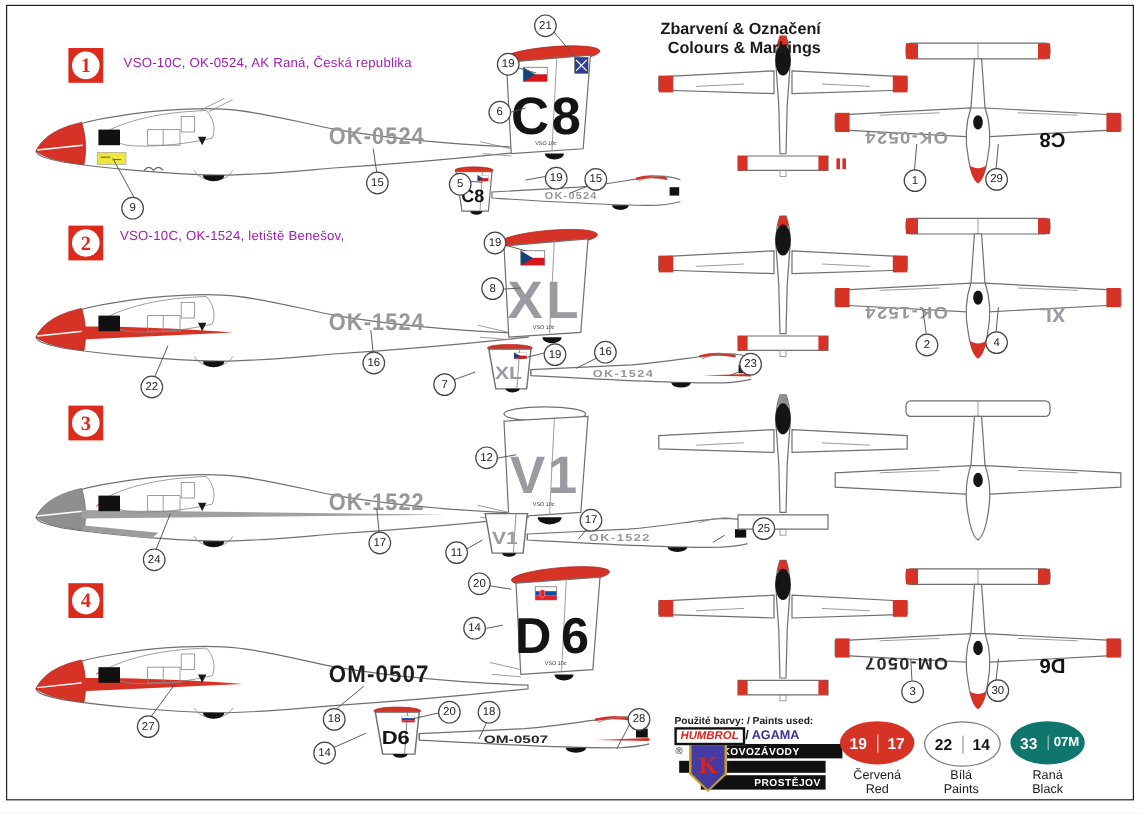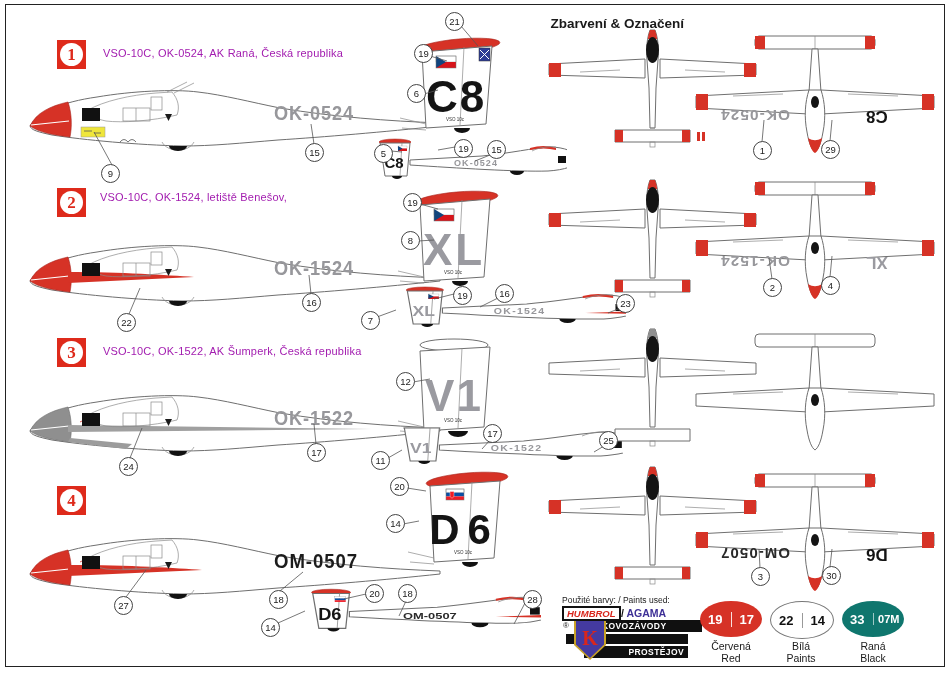--- a/index.html
+++ b/index.html
@@ -35,31 +35,32 @@
   .hbox{position:absolute;border:2px solid #111;background:#fff;color:#d8261c;
         font:italic bold 9.5px/11px "Liberation Sans",sans-serif;padding:0 3px;z-index:4}
   .agama{position:absolute;color:#3d2f96;font-weight:bold;font-size:10.5px;z-index:4}
   .slash{color:#111;font-weight:bold}
   .shieldO{position:absolute;width:32px;height:44px;background:#c9a227;z-index:3;
            clip-path:polygon(0 0,100% 0,100% 66%,50% 100%,0 66%)}
   .shieldI{position:absolute;left:2px;top:2px;width:28px;height:40px;background:#443aa0;
            clip-path:polygon(0 0,100% 0,100% 66%,50% 100%,0 66%);
            display:flex;align-items:center;justify-content:center;
            font:bold 20px "Liberation Serif",serif;color:#d8261c}
-  .paintlbl{position:absolute;font-weight:normal;font-size:8.5px;z-index:4}
+  .paintlbl{position:absolute;font-weight:bold;font-size:8.5px;z-index:4}
   .rmark{position:absolute;font-size:8px;z-index:4}
 </style>
 </head>
 <body>
 
 <div id="sheet">
 <div class="frame"></div>
 
 <div class="hdr">
   <div>Zbarvení &amp; Označení</div>
+  <div>Colours &amp; Markings</div>
 </div>
 
 <div class="badge" style="left:57px;top:40px">
   <div class="circ">1</div>
     </div>
 <div class="title" style="left:103px;top:47px">
   <div>VSO-10C, OK-0524, AK Raná, Česká republika</div>
     </div>
 
 <svg class="abs" style="left:22px;top:80px" width="420" height="95" viewBox="0 0 420 95">
@@ -276,23 +277,20 @@
 <div class="co" style="left:361px;top:311px">7</div>
 <div class="co" style="left:453px;top:286px">19</div>
 <div class="co" style="left:495px;top:284px">16</div>
 <div class="co" style="left:616px;top:294px">23</div>
 <div class="co" style="left:763px;top:278px">2</div>
 <div class="co" style="left:821px;top:276px">4</div>
 
 <div class="badge" style="left:57px;top:338px">
   <div class="circ">3</div>
     </div>
-<div class="title" style="left:103px;top:345px">
-  <div>VSO-10C, OK-1522, AK Šumperk, Česká republika</div>
-    </div>
 
 <svg class="abs" style="left:22px;top:385px" width="420" height="95" viewBox="0 0 420 95">
   <path class="oln" d="M8,46 C16,32 40,22 75,17 C110,11 152,9 176,12 C202,15 228,22 258,28 C312,37 366,41 418,43 L418,46 C362,52 302,57 256,60 C220,63 190,66 160,66 C116,65 62,60 30,55 C16,52 9,50 8,46 Z"></path>
   <path d="M8,46 C14,33 28,26 46,22 C50,34 50,47 48,57 C31,55 16,52 8,46 Z" fill="#8f8f8f" stroke="#6f6f6f" stroke-width="0.6"></path>
   <line x1="9" y1="45" x2="47" y2="41" stroke="#fff" stroke-width="1.2"></line>
   <polygon points="48,53 110,59 104,64 46,57" fill="#9c9c9c"></polygon>
   <path d="M46,40 L350,44 L46,47 Z" fill="#a0a0a0"></path>
   <path d="M58,37 q3,-3 6,0 t6,0" stroke="#d63226" stroke-width="0.8" fill="none"></path>
   <path class="oln2" d="M66,30 C82,21 108,15 134,13 L150,12 C156,19 158,27 155,35 C130,41 100,43 84,41 C74,39 68,36 66,30 Z"></path>
   <rect x="101" y="28" width="27" height="13" class="oln2"></rect>
@@ -352,21 +350,21 @@
       <line x1="155" y1="62" x2="205" y2="64" class="oln2"></line>
   <path class="oln" d="M116,58 C112,70 111,85 114,100 C116,112 119,118 122,120 C125,118 128,112 130,100 C133,85 132,70 128,58 Z"></path>
   <ellipse cx="122" cy="70" rx="4" ry="6" fill="#141414"></ellipse>
 </svg>
 
 <div class="co" style="left:396px;top:372px">12</div>
 <div class="co" style="left:119px;top:457px">24</div>
 <div class="co" style="left:307px;top:443px">17</div>
 <div class="co" style="left:371px;top:451px">11</div>
 <div class="co" style="left:483px;top:424px">17</div>
-<div class="co" style="left:599px;top:431px">25</div>
+<div class="co" style="left:627px;top:431px">25</div>
 
 <div class="badge" style="left:57px;top:486px">
   <div class="circ">4</div>
     </div>
 
 <svg class="abs" style="left:22px;top:528px" width="420" height="95" viewBox="0 0 420 95">
   <path class="oln" d="M8,46 C16,32 40,22 75,17 C110,11 152,9 176,12 C202,15 228,22 258,28 C312,37 366,41 418,43 L418,46 C362,52 302,57 256,60 C220,63 190,66 160,66 C116,65 62,60 30,55 C16,52 9,50 8,46 Z"></path>
   <path d="M8,46 C14,33 28,26 46,22 C50,34 50,47 48,57 C31,55 16,52 8,46 Z" fill="#d63226" stroke="#a8241c" stroke-width="0.6"></path>
   <line x1="9" y1="45" x2="47" y2="41" stroke="#fff" stroke-width="1.2"></line>
   <path d="M46,37 C110,37 155,40 180,42 L46,48 Z" fill="#d63226"></path>

